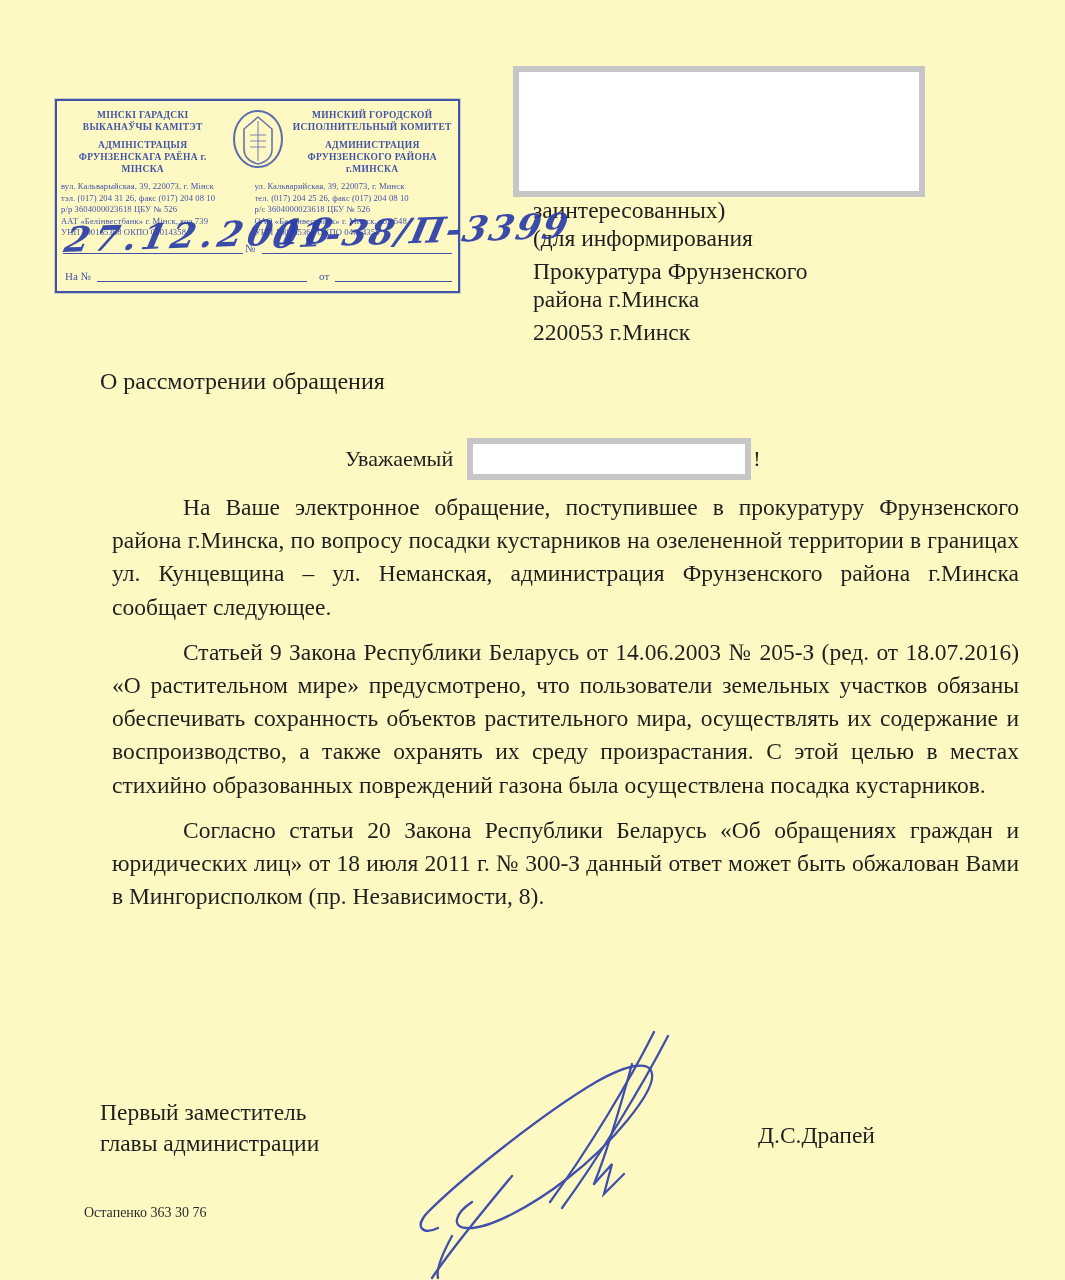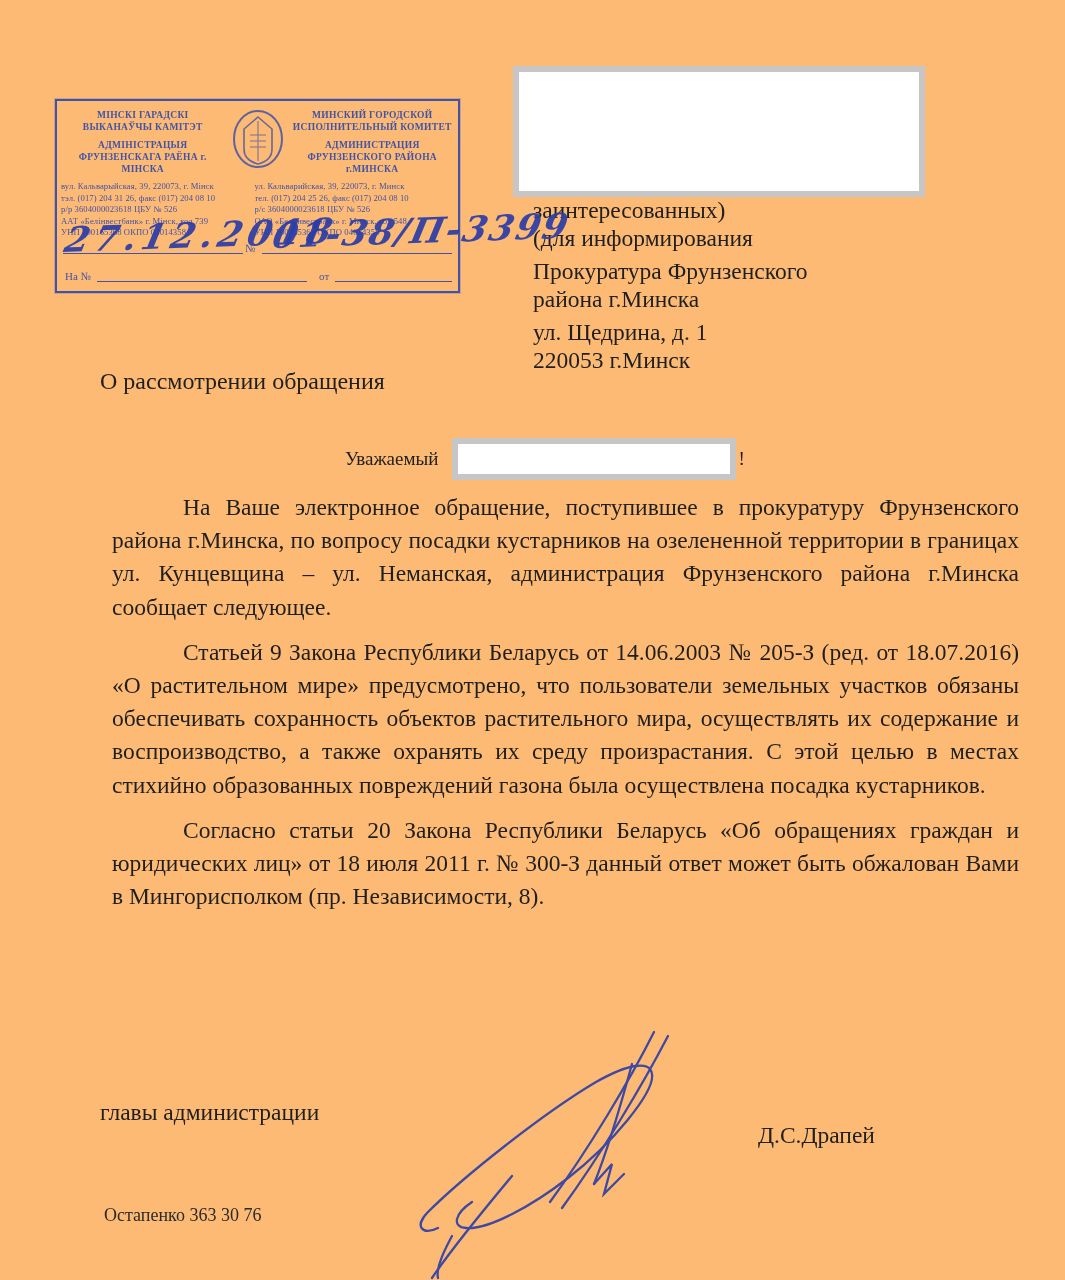--- a/index.html
+++ b/index.html
@@ -3,21 +3,21 @@
 <meta charset="utf-8">
 <style>
   :root{
     --ink:#2b3da8;
     --stamp:#4153a8;
     --redact:#c6c6c6;
     --text:#1f1f1f;
   }
   html,body{margin:0;padding:0;background:#ffffff;}
   .page{
-    position:relative;width:1065px;height:1280px;background:#fdba74;
+    position:relative;width:1065px;height:1280px;background:#fef9c3;
     font-family:"Liberation Serif", serif;color:var(--text);overflow:hidden;
   }
   
   .stamp{
     position:absolute;left:55px;top:99px;width:401px;height:190px;
     border:2px solid var(--stamp);color:var(--stamp);overflow:visible;
     box-shadow:0 0 0 1px rgba(65,83,168,.25);
   }
   .stamp-orgs{display:flex;align-items:flex-start;padding-top:8px;}
   .stamp-org{flex:1 1 0;text-align:center;font-size:9.5px;font-weight:bold;line-height:12px;letter-spacing:.3px;}
@@ -47,35 +47,35 @@
   .redact-box{
     position:absolute;left:513px;top:66px;width:400px;height:119px;
     border:6px solid var(--redact);background:#ffffff;
   }
   
   .recipient{position:absolute;left:533px;top:196px;font-size:23.5px;line-height:28px;}
   .recipient .grp{margin-bottom:5px;}
   .recipient span{display:block;}
   
   .subject{position:absolute;left:100px;top:368px;font-size:24px;}
-  .salutation{position:absolute;left:345px;top:438px;display:flex;align-items:center;font-size:19px;}
+  .salutation{position:absolute;left:345px;top:438px;display:flex;align-items:center;font-size:22px;}
   .name-redact{width:272px;height:30px;border:6px solid var(--redact);margin-left:14px;background:#fff;}
   .excl{margin-left:2px;}
   
   .body-text{position:absolute;left:100px;top:479px;width:931px;}
   .body-text p{
     margin:12px;font-size:23.5px;line-height:33.2px;text-align:justify;
     text-indent:71px;text-align-last:left;
   }
   
   .signoff-pos{position:absolute;left:100px;top:1097px;font-size:23.5px;line-height:31px;}
   .signoff-pos span{display:block;}
   .signoff-name{position:absolute;left:758px;top:1122px;font-size:23.5px;}
   .sig-svg{position:absolute;left:392px;top:1022px;z-index:2;}
-  .executor{position:absolute;left:104px;top:1205px;font-size:18px;color:#2a2a2a;}
+  .executor{position:absolute;left:84px;top:1205px;font-size:14px;color:#2a2a2a;}
 </style>
 </head>
 <body>
 
 <div class="page">
 
   <div class="stamp">
     <div class="stamp-orgs">
       <div class="stamp-org">
         <span>МІНСКІ ГАРАДСКІ</span>
@@ -136,40 +136,40 @@
   <div class="recipient">
     <div class="grp">
       <span>заинтересованных)</span>
       <span>(для информирования</span>
     </div>
     <div class="grp">
       <span>Прокуратура Фрунзенского</span>
       <span>района г.Минска</span>
     </div>
     <div class="grp">
-      <span>ул. Щедрина, д. 1</span>
       <span>220053 г.Минск</span>
     </div>
   </div>
 
   <div class="subject">О рассмотрении обращения</div>
 
   <div class="salutation">
     <span>Уважаемый</span>
     <span class="name-redact"></span>
     <span class="excl">!</span>
   </div>
 
   <div class="body-text">
     <p>На Ваше электронное обращение, поступившее в прокуратуру Фрунзенского района г.Минска, по вопросу посадки кустарников на озелененной территории в границах ул. Кунцевщина – ул. Неманская, администрация Фрунзенского района г.Минска сообщает следующее.</p>
     <p>Статьей 9 Закона Республики Беларусь от 14.06.2003 № 205-З (ред. от 18.07.2016) «О растительном мире» предусмотрено, что пользователи земельных участков обязаны обеспечивать сохранность объектов растительного мира, осуществлять их содержание и воспроизводство, а также охранять их среду произрастания. С этой целью в местах стихийно образованных повреждений газона была осуществлена посадка кустарников.</p>
     <p>Согласно статьи 20 Закона Республики Беларусь «Об обращениях граждан и юридических лиц» от 18 июля 2011 г. № 300-З данный ответ может быть обжалован Вами в Мингорисполком (пр. Независимости, 8).</p>
   </div>
 
   <div class="signoff-pos">
+    <span>Первый заместитель</span>
     <span>главы администрации</span>
   </div>
 
   <svg class="sig-svg" width="335" height="258" viewBox="0 0 335 258">
     <g fill="none" stroke="#2b3da8" stroke-width="2.3" stroke-linecap="round" opacity=".9">
       <path d="M46 206 C 30 214, 22 204, 36 190 C 70 156, 150 92, 204 60 C 236 42, 258 38, 260 52 C 263 70, 220 122, 176 156 C 140 184, 96 208, 74 206 C 60 205, 62 192, 80 180"></path>
       <path d="M158 180 C 196 128, 238 58, 262 10"></path>
       <path d="M170 186 C 208 134, 250 64, 276 14"></path>
       <path d="M240 42 C 228 86, 214 132, 202 162"></path>
       <path d="M202 162 L 220 142 L 212 172 L 232 152"></path>

